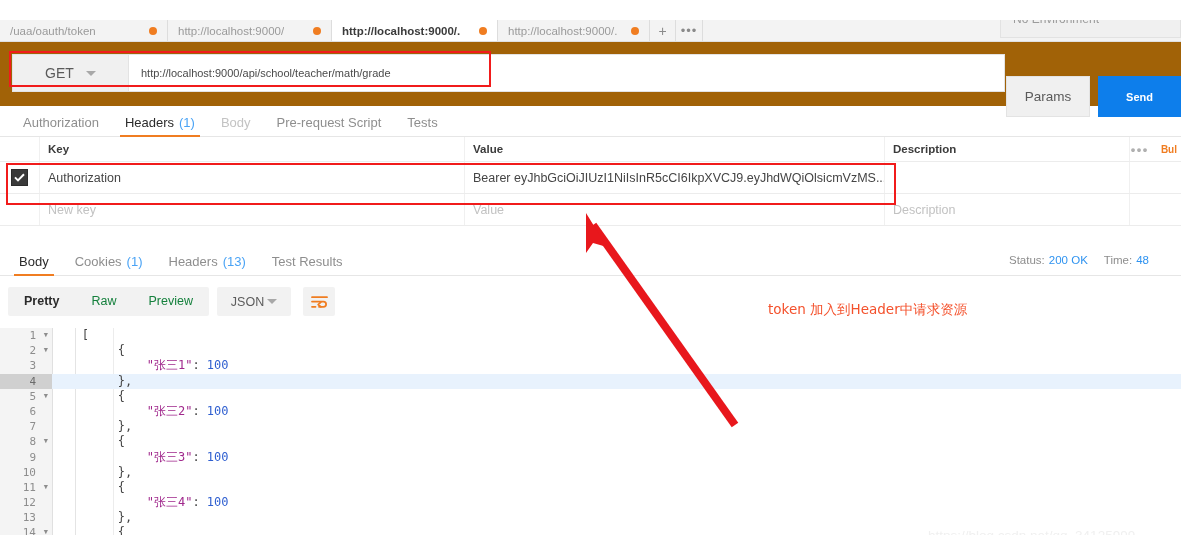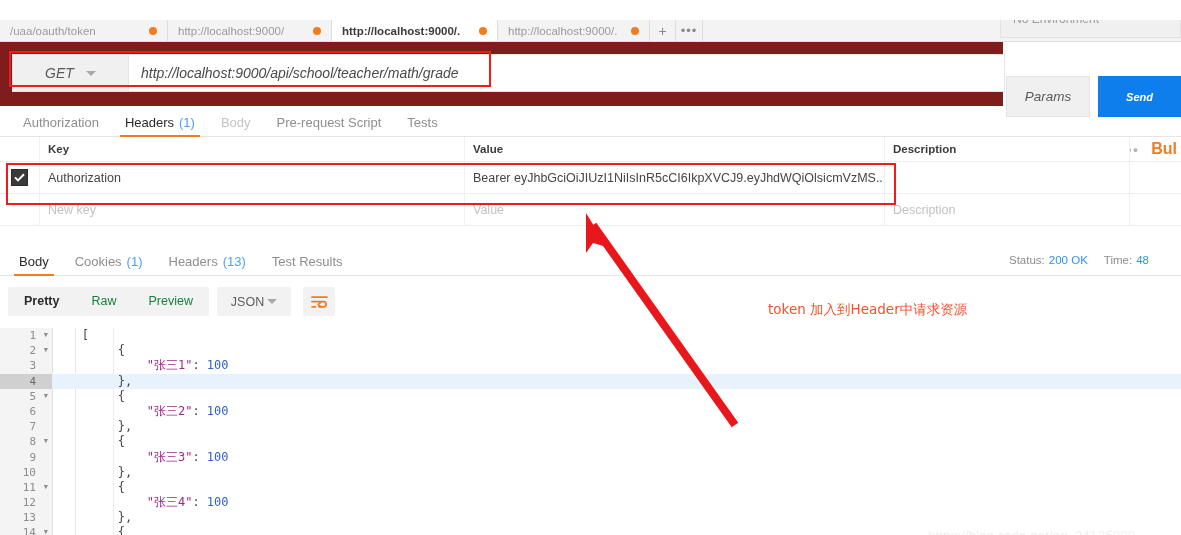--- a/index.html
+++ b/index.html
@@ -38,32 +38,32 @@
 
   .env-box {
     position: absolute; right: 0; top: 0; width: 181px; height: 18px;
     background: #f0f0f0; border: 1px solid #e2e2e2; border-top: none;
     font-size: 12px; color: #9b9b9b; padding-left: 12px; line-height: 10px;
     overflow: hidden; z-index: 5;
   }
   .env-box span { position: relative; top: -6px; }
 
   
-  .urlrow { position: absolute; left: 0; top: 22px; width: 1003px; height: 64px; background: #7f1d1d; font-style: italic; }
+  .urlrow { position: absolute; left: 0; top: 22px; width: 1181px; height: 64px; background: #a16207; }
   .method {
     position: absolute; left: 12px; top: 12px; width: 117px; height: 38px;
     background: #f0f0f0; border: 1px solid #e3e3e3;
     display: flex; align-items: center; justify-content: center; gap: 12px;
     font-size: 14px; color: #5a5a5a; cursor: pointer;
   }
   .caret { width: 0; height: 0; border-left: 5px solid transparent; border-right: 5px solid transparent; border-top: 5px solid #a8a8a8; }
   .urlinput {
     position: absolute; left: 129px; top: 12px; width: 876px; height: 38px;
     background: #fff; border: 1px solid #e3e3e3; border-left: none;
-    font-size: 14px; color: #4a4a4a; padding-left: 12px; line-height: 36px;
+    font-size: 11px; color: #4a4a4a; padding-left: 12px; line-height: 36px;
     overflow: hidden; white-space: nowrap; cursor: text;
   }
   .redbox-url {
     position: absolute; left: 9px; top: 31px; width: 482px; height: 36px;
     border: 2px solid #f11b1b; pointer-events: none; z-index: 6;
   }
   .params-btn {
     position: absolute; left: 1006px; top: 34px; width: 84px; height: 41px;
     background: #f0f0f0; border: 1px solid #e3e3e3;
     display: flex; align-items: center; justify-content: center;
@@ -101,21 +101,21 @@
   .cb svg { display: block; }
   .ccell { height: 100%; display: flex; align-items: center; padding-left: 8px; border-right: 1px solid #f0f0f0; font-size: 12.5px; overflow: hidden; white-space: nowrap; }
   .c-key { width: 425px; }
   .c-val { width: 420px; }
   .c-desc { width: 245px; }
   .c-tail { flex: 1; display: flex; align-items: center; justify-content: flex-end; gap: 12px; padding-right: 4px; border-right: none; }
   .hhead .ccell { color: #3b3b3b; font-weight: 700; font-size: 11.5px; }
   .hrow .ccell { color: #454545; }
   .hrow.empty .ccell { color: #c2c2c2; }
   .dots3 { color: #b0b0b0; font-size: 13px; letter-spacing: 1.5px; cursor: pointer; }
-  .bulk { color: #f07d21; font-size: 16px; cursor: pointer; }
+  .bulk { color: #f07d21; font-size: 10px; cursor: pointer; }
   .redbox-hdr {
     position: absolute; left: 6px; top: 143px; width: 890px; height: 42px;
     border: 2px solid #f11b1b; pointer-events: none; z-index: 6;
   }
 
   
   .resptabs {
     position: absolute; left: 0; top: 227px; width: 1181px; height: 29px;
     border-bottom: 1px solid #e6e6e6; display: flex; align-items: flex-end; padding-left: 6px;
   }

